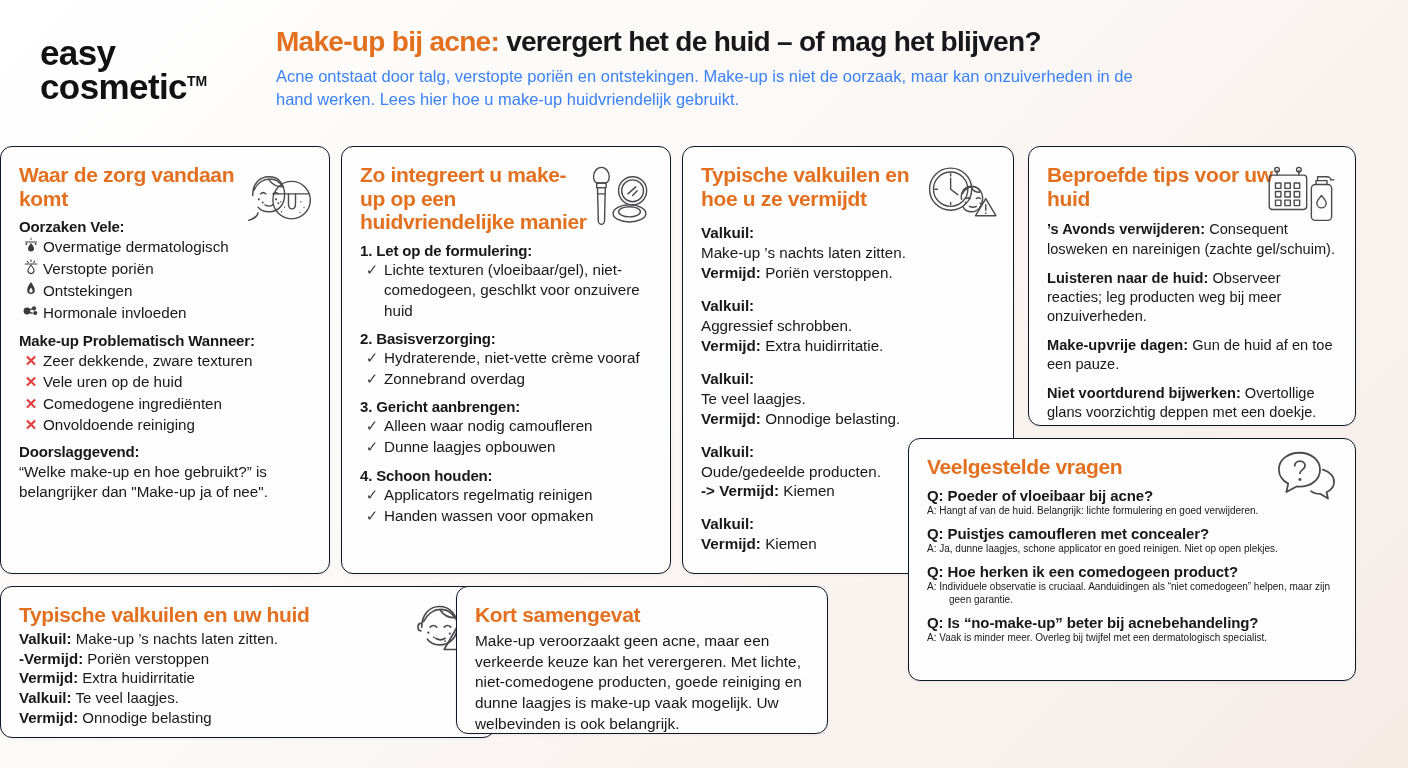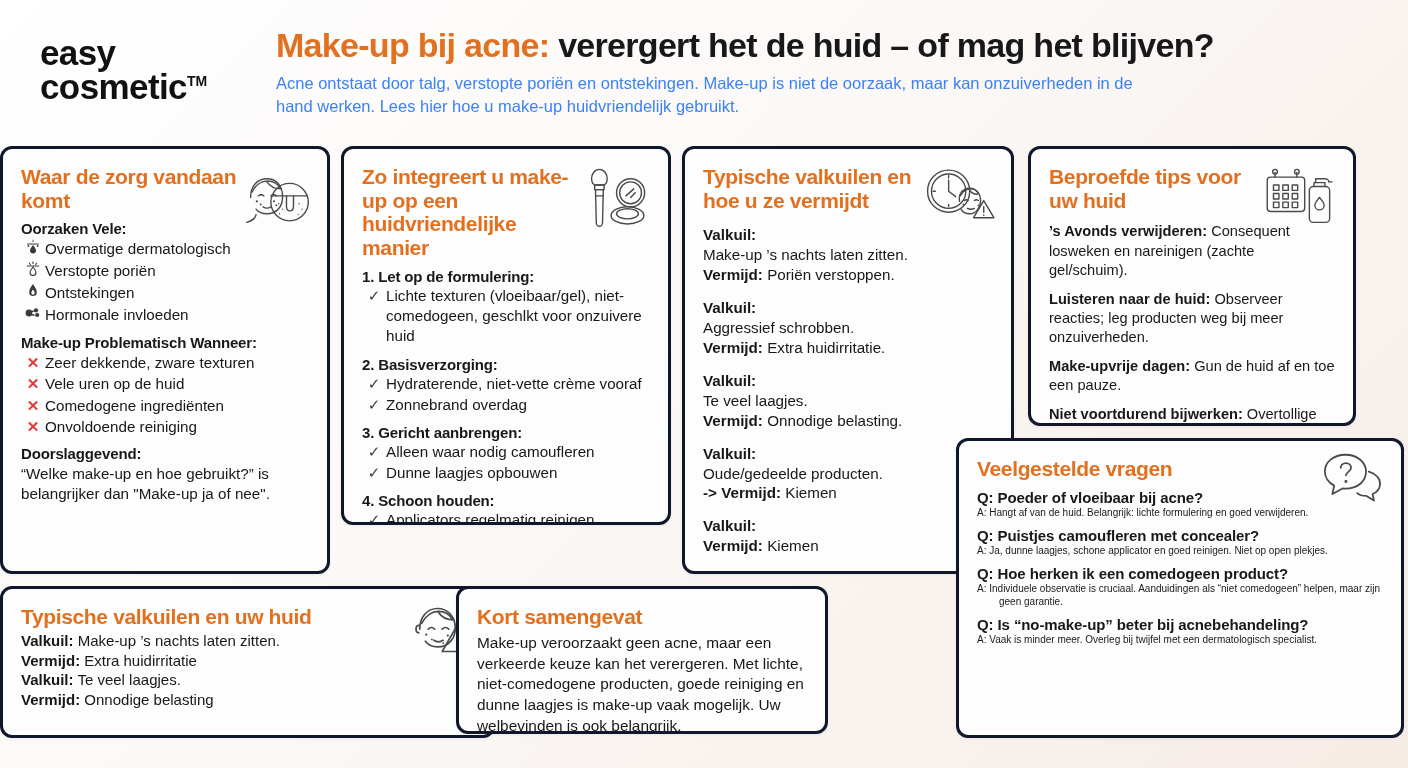--- a/index.html
+++ b/index.html
@@ -38,21 +38,21 @@
   }
   .brand-line2 { position: relative; display: inline-block; }
   .brand-tm {
     font-size: 14px;
     vertical-align: super;
     font-weight: bold;
     letter-spacing: 0;
   }
   .header-text { flex: 1 1 auto; padding-top: 4px; }
   .headline {
-    font-size: 34px;
+    font-size: 28px;
     font-weight: bold;
     line-height: 1.12;
     letter-spacing: -0.7px;
     color: #18181a;
     white-space: nowrap;
   }
   .headline .hl-accent { color: #e2701e; }
   .subhead {
     margin-top: 8px;
     font-size: 16.5px;
@@ -63,21 +63,21 @@
 
   
   .board {
     position: relative;
     padding: 0 26px;
     height: 622px;
   }
   .card {
     position: absolute;
     background: #fdfdfd;
-    border: 3px solid #0f172a;
+    border: 1px solid #0f172a;
     border-radius: 12px;
     box-shadow: 0 1px 3px rgba(80,60,45,0.07);
     padding: 16px 18px 14px 18px;
     overflow: hidden;
   }
   .card-title {
     color: #e2701e;
     font-weight: bold;
     font-size: 21px;
     line-height: 1.13;
@@ -120,24 +120,24 @@
   }
   .mark.x { color: #e03a3a; font-weight: bold; }
   .mark.check { color: #3b3b3d; font-size: 14px; }
   .mark.glyph { color: #3b3b3d; font-size: 14px; }
   ul.bullets li .txt { flex: 1 1 auto; }
 
   .para { font-size: 15.2px; line-height: 1.32; }
 
   
   #card-oorzaken { left: 0px;    top: 0px;   width: 330px; height: 428px; }
-  #card-integratie { left: 341px; top: 0px;   width: 330px; height: 379px; }
+  #card-integratie { left: 341px; top: 0px;   width: 330px; height: 428px; }
   #card-valkuilen { left: 682px;  top: 0px;   width: 332px; height: 428px; }
   #card-tips     { left: 1028px;  top: 0px;   width: 328px; height: 280px; }
-  #card-faq      { left: 956px;   top: 292px; width: 448px; height: 300px; z-index: 5; }
+  #card-faq      { left: 908px;   top: 292px; width: 448px; height: 243px; z-index: 5; }
   #card-bottomleft { left: 0px;   top: 440px; width: 495px; height: 152px; }
   #card-samenvat { left: 456px;   top: 440px; width: 372px; height: 148px; }
 
   .faq-q { font-size: 15px; font-weight: bold; margin-top: 8px; letter-spacing: -0.1px; }
   .faq-q.first { margin-top: 2px; }
   .faq-a { font-size: 10px; line-height: 1.3; padding-left: 22px; text-indent: -22px; }
 
   .tip { font-size: 14.6px; line-height: 1.31; margin-top: 10px; }
   .tip b { font-weight: bold; }
 
@@ -440,20 +440,21 @@
         <path d="M23 42c3 2 7 2 10 0"></path>
         <circle cx="15" cy="36" r="1.2" fill="currentColor" stroke="none"></circle>
         <circle cx="21" cy="41" r="1" fill="currentColor" stroke="none"></circle>
         <circle cx="38" cy="37" r="1.2" fill="currentColor" stroke="none"></circle>
         <circle cx="33" cy="45" r="1" fill="currentColor" stroke="none"></circle>
         <path d="M48 26l16 28H32z"></path>
         <path d="M48 35v9M48 48v1"></path>
       </svg>
     </div>
     <div class="compact-line"><span class="lbl">Valkuil:</span><span> Make-up ’s nachts laten zitten.</span></div>
+    <div class="compact-line"><span class="lbl">-Vermijd:</span><span> Poriën verstoppen</span></div>
     <div class="compact-line"><span class="lbl">Vermijd:</span><span> Extra huidirritatie</span></div>
     <div class="compact-line"><span class="lbl">Valkuil:</span><span> Te veel laagjes.</span></div>
     <div class="compact-line"><span class="lbl">Vermijd:</span><span> Onnodige belasting</span></div>
   </div>
 
   <div class="card" id="card-samenvat">
     <div class="card-title wide" style="margin-bottom:4px;">Kort samengevat</div>
     <div class="summary-text">Make-up veroorzaakt geen acne, maar een verkeerde keuze kan het verergeren. Met lichte, niet-comedogene producten, goede reiniging en dunne laagjes is make-up vaak mogelijk. Uw welbevinden is ook belangrijk.</div>
   </div>
 

